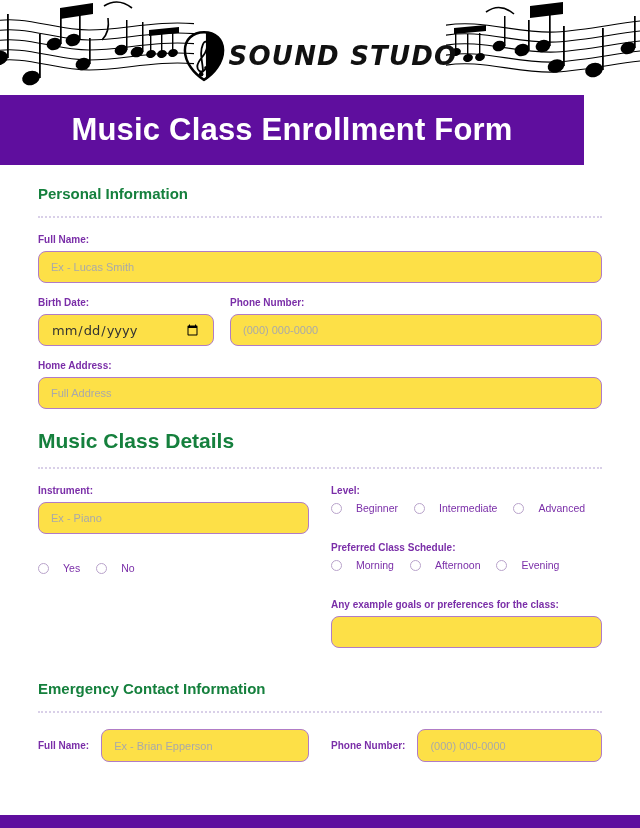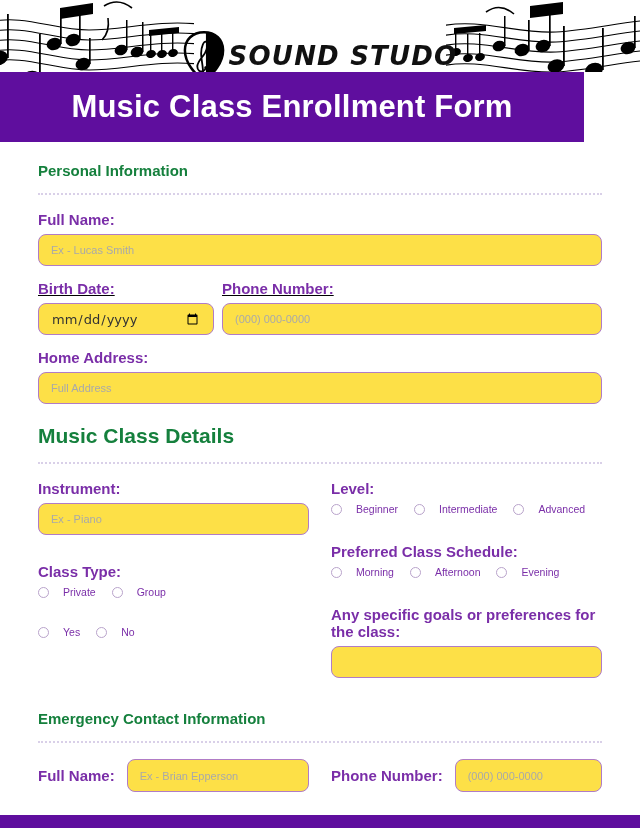--- a/index.html
+++ b/index.html
@@ -15,21 +15,21 @@
   .page {
     position: relative;
     width: 640px;
     height: 828px;
     background: #ffffff;
   }
 
   
   .header {
     position: relative;
-    height: 72px;
+    height: 95px;
     width: 640px;
     background: #ffffff;
     overflow: hidden;
   }
   .staff-left {
     position: absolute;
     left: -6px;
     top: 0;
     width: 200px;
     height: 95px;
@@ -91,21 +91,21 @@
   .section-title.sub { font-size: 21px; }
 
   .divider {
     height: 1px;
     border-top: 2px dotted #d9d0e8;
     margin-bottom: 16px;
   }
 
   .field-label {
     color: #7a2ea8;
-    font-size: 15px;
+    font-size: 10px;
     font-weight: bold;
     margin-bottom: 6px;
     display: block;
   }
 
   .inp {
     width: 100%;
     height: 32px;
     border: 1.3px solid #b07cc6;
     border-radius: 8px;
@@ -116,21 +116,21 @@
     font-family: "Liberation Sans", sans-serif;
     outline: none;
   }
   .inp::placeholder { color: #a9a9a9; }
   .inp.date {
     color: #333333;
     font-size: 13px;
     font-family: "DejaVu Sans", sans-serif;
   }
 
-  .row { display: flex; gap: 8px; text-decoration: underline; }
+  .row { display: flex; gap: 16px; }
   .col { flex: 1; }
 
   .field { margin-bottom: 14px; }
 
   
   .two-col {
     display: flex;
     gap: 22px;
     margin-top: 2px;
   }
@@ -309,33 +309,20 @@
     <div class="divider"></div>
 
     <div class="two-col">
 
       <div>
         <div class="group-block">
           <label class="field-label">Instrument:</label>
           <input class="inp" type="text" placeholder="Ex - Piano" style="">
         </div>
 
-        <div class="group-block">
-          <label class="field-label">Class Type:</label>
-          <div class="radio-group">
-            <label class="radio-opt">
-              <span class="radio-dot"></span>
-              <span>Private</span>
-            </label>
-            <label class="radio-opt">
-              <span class="radio-dot"></span>
-              <span>Group</span>
-            </label>
-          </div>
-        </div>
 
         <div class="group-block">
           <div class="radio-group">
             <label class="radio-opt">
               <span class="radio-dot"></span>
               <span>Yes</span>
             </label>
             <label class="radio-opt">
               <span class="radio-dot"></span>
               <span>No</span>
@@ -375,21 +362,21 @@
               <span>Afternoon</span>
             </label>
             <label class="radio-opt">
               <span class="radio-dot"></span>
               <span>Evening</span>
             </label>
           </div>
         </div>
 
         <div class="group-block">
-          <label class="field-label">Any specific goals or preferences for the class:</label>
+          <label class="field-label">Any example goals or preferences for the class:</label>
           <input class="inp" type="text" placeholder="" style="">
         </div>
       </div>
     </div>
 
     <div class="section-title" style="margin-top:4px">Emergency Contact Information</div>
     <div class="divider"></div>
 
     <div class="emg-row">
       <div class="emg-item">

